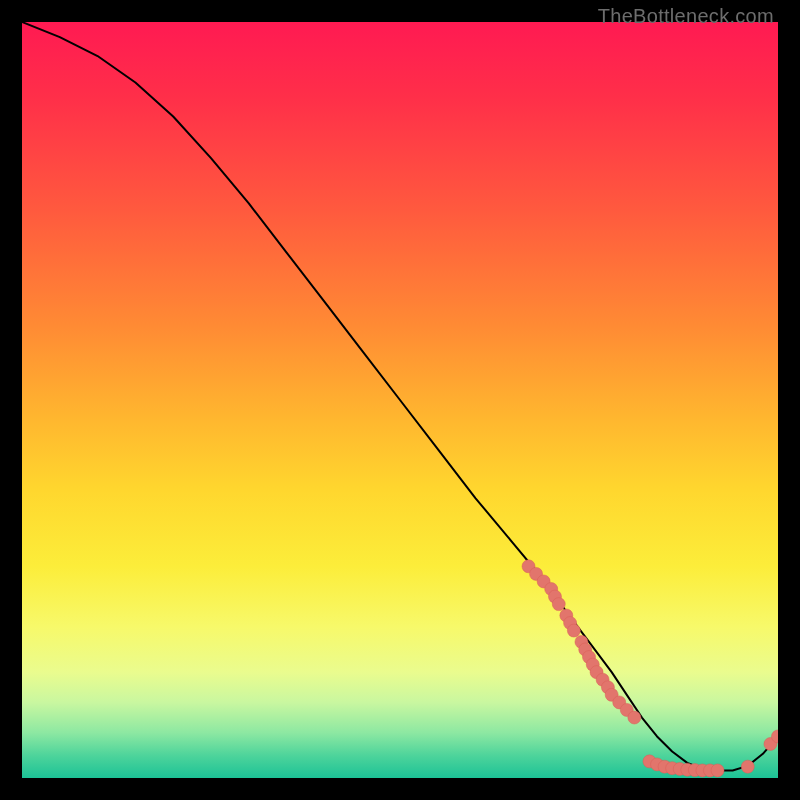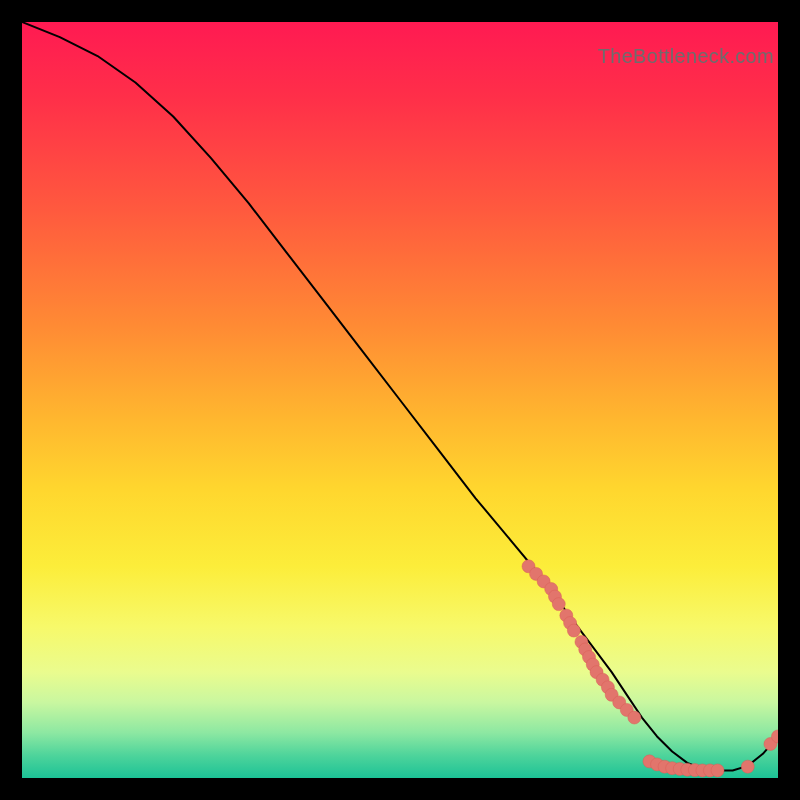--- a/index.html
+++ b/index.html
@@ -54,21 +54,20 @@
   }
   .watermark {
     position: absolute;
     top: 5px;
     right: 26px;
     color: #6d6d6d;
     font-size: 20px;
     font-weight: 500;
     letter-spacing: 0.3px;
     user-select: none;
-    margin-top: 40px;
   }
 </style>
 </head>
 <body>
 
 <div class="stage">
   <div class="plot-frame">
     <div class="plot-bg"></div>
     <svg class="plot-svg" viewBox="0 0 756 756" preserveAspectRatio="none">
       <path id="curve-path" fill="none" stroke-width="2" stroke-linecap="round" stroke-linejoin="round" d="M0.00 0.00 L37.80 15.12 L75.60 34.02 L113.40 60.48 L151.20 94.50 L189.00 136.08 L226.80 181.44 L264.60 230.58 L302.40 279.72 L340.20 328.86 L378.00 378.00 L415.80 427.14 L453.60 476.28 L491.40 521.64 L529.20 567.00 L544.32 589.68 L567.00 619.92 L589.68 650.16 L604.80 672.84 L619.92 695.52 L635.04 714.42 L650.16 729.54 L665.28 740.88 L680.40 746.93 L695.52 748.44 L710.64 748.44 L725.76 743.90 L740.88 731.81 L756.00 714.42" stroke="#000000"></path>

